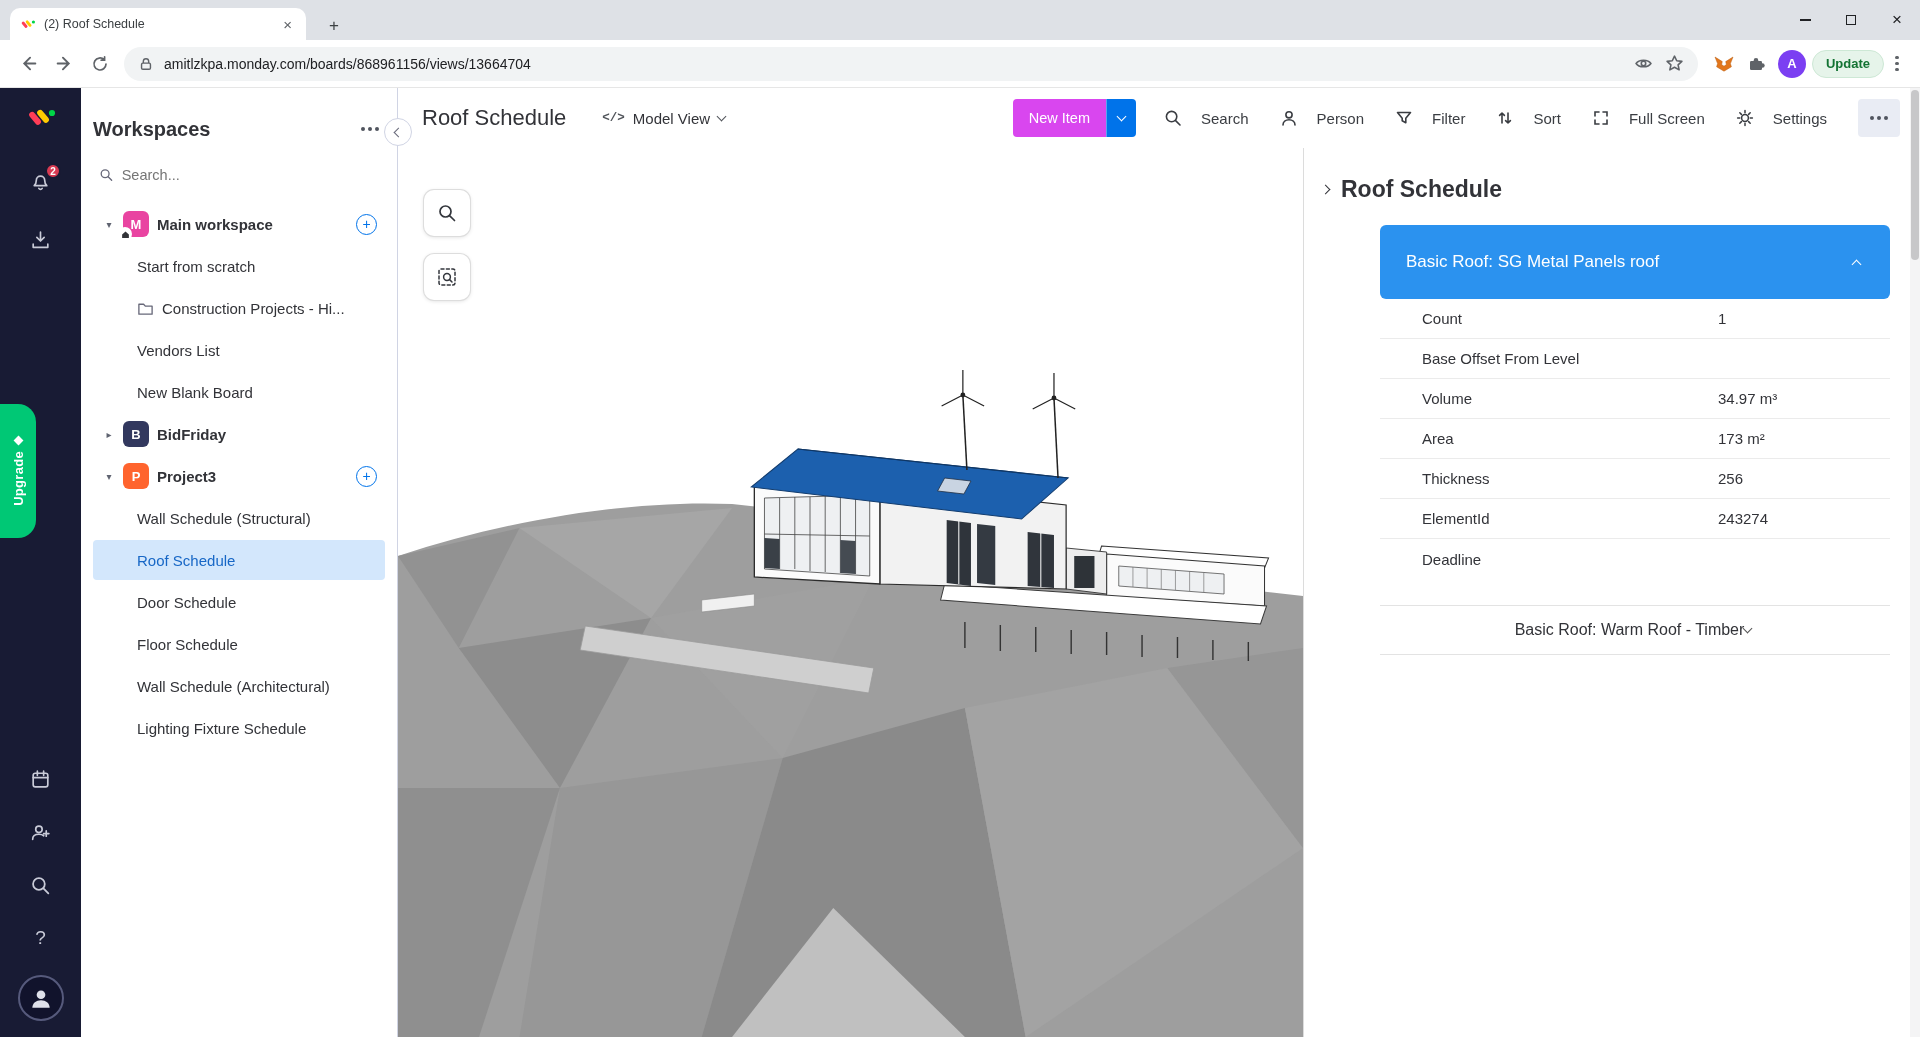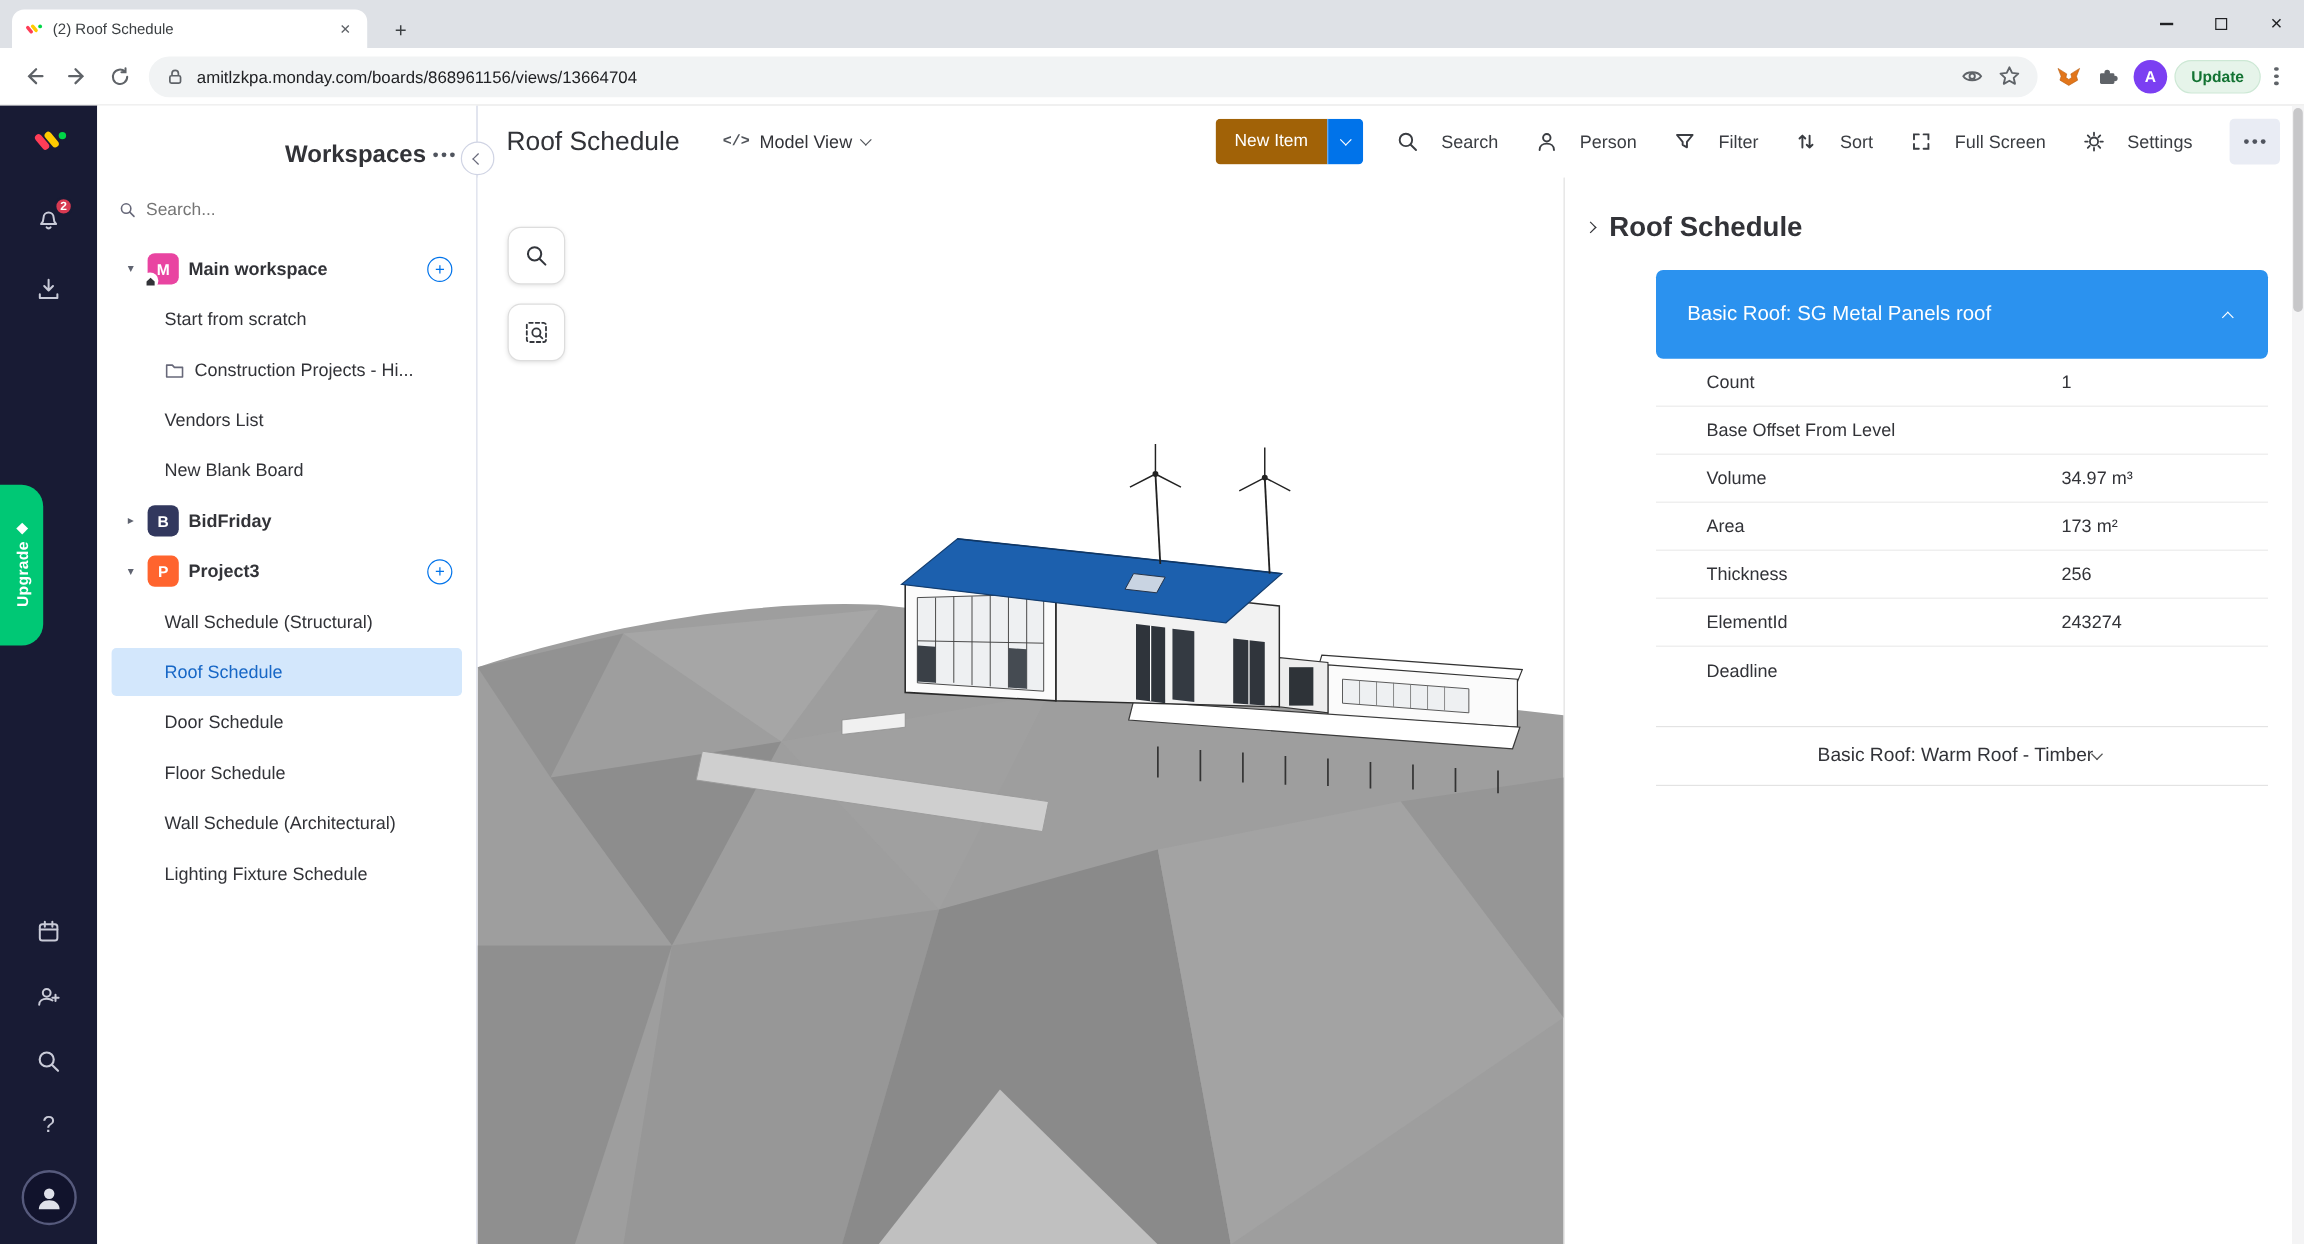--- a/index.html
+++ b/index.html
@@ -44,21 +44,21 @@
   .badge { position:absolute; top:-7px; right:-9px; min-width:16px; height:16px; border-radius:9px; background:#d83a52; color:#fff; font-size:10px; font-weight:bold; display:flex; align-items:center; justify-content:center; border:2px solid #181b34; padding:0 3px; }
   .upgrade { position:absolute; left:0; top:316px; width:36px; height:134px; background:#00c875; border-radius:0 18px 18px 0; display:flex; flex-direction:column; align-items:center; justify-content:center; gap:7px; }
   .upgrade-txt { writing-mode:vertical-rl; transform:rotate(180deg); color:#fff; font-size:13px; font-weight:bold; letter-spacing:.3px; }
   .spark { width:7px; height:7px; background:#fff; transform:rotate(45deg); }
   .rail-bottom { margin-top:auto; display:flex; flex-direction:column; align-items:center; gap:26px; padding-bottom:16px; }
   .rail-avatar { width:46px; height:46px; border-radius:50%; background:#11132c; border:2px solid #565a7c; display:flex; align-items:center; justify-content:center; }
   .qmark { color:#c9cbd8; font-size:19px; }
 
   
   .wsp { width:317px; background:#fff; border-right:1px solid #d0d4e4; padding:0 12px; position:relative; flex-shrink:0; }
-  .wsp-head { margin-top:26px; display:flex; align-items:center;text-align:right; }
+  .wsp-head { margin-top:26px; display:flex; align-items:center; }
   .wsp-title { font-size:20px; font-weight:bold; color:#323338; flex:1; }
   .wsp-dots { width:30px; height:30px; display:flex; align-items:center; justify-content:center; border-radius:4px; }
   .collapse-btn { position:absolute; right:-15px; top:30px; width:28px; height:28px; border-radius:50%; background:#fff; border:1px solid #d0d4e4; display:flex; align-items:center; justify-content:center; z-index:6; }
   .wsp-search { margin-top:14px; height:34px; display:flex; align-items:center; gap:8px; padding:0 6px; border-radius:4px; }
   .wsp-search input { border:none; outline:none; font-size:14.5px; color:#676879; width:100%; font-family:inherit; background:transparent; }
   .tree { margin-top:12px; }
   .trow { height:40px; margin-bottom:2px; display:flex; align-items:center; gap:8px; padding:0 8px 0 10px; border-radius:4px; font-size:15px; color:#323338; }
   .trow.indent { padding-left:44px; }
   .trow.active { background:#d3e7fc; color:#1767c6; }
   .caret { font-size:10px; color:#5f6370; width:12px; text-align:center; }
@@ -68,21 +68,21 @@
   .plus-circle { width:21px; height:21px; border:1.4px solid #0073ea; border-radius:50%; color:#0073ea; font-size:14px; display:flex; align-items:center; justify-content:center; flex-shrink:0; }
 
   
   .content { flex:1; display:flex; flex-direction:column; min-width:0; }
   .app-header { height:60px; display:flex; align-items:center; padding:0 20px 0 24px; gap:0; }
   .board-title { font-size:22px; font-weight:500; color:#323338; }
   .view-switch { margin-left:28px; display:flex; align-items:center; gap:8px; color:#323338; font-size:15px; padding:6px 8px; border-radius:4px; }
   .code-ic { font-family:"Liberation Mono","DejaVu Sans Mono",monospace; font-size:12.5px; color:#50545a; font-weight:bold; }
   .sp { flex:1; }
   .newitem { display:flex; height:38px; border-radius:4px; overflow:hidden; margin-right:26px; }
-  .newitem-main { background:#a16207; color:#fff; font-size:14.5px; display:flex; align-items:center; padding:0 16px; }
+  .newitem-main { background:#d946ef; color:#fff; font-size:14.5px; display:flex; align-items:center; padding:0 16px; }
   .newitem-dd { background:#0073ea; width:30px; display:flex; align-items:center; justify-content:center; border-left:1px solid rgba(255,255,255,.35); }
   .hact { display:flex; align-items:center; gap:19px; font-size:15px; color:#3a3d42; margin-right:27px; white-space:nowrap; padding:6px 2px; border-radius:4px; }
   .more-btn { width:42px; height:38px; background:#e9ecf4; border-radius:4px; display:flex; align-items:center; justify-content:center; margin-left:2px; }
 
   .body-row { flex:1; display:flex; min-height:0; }
 
   
   .viewer { width:906px; position:relative; border-right:1px solid #dcdcdc; background:#fff; flex-shrink:0; }
   .viewer svg.scene { position:absolute; inset:0; width:100%; height:100%; }
   .tool-btn { position:absolute; left:26px; width:46px; height:46px; background:#fff; border-radius:10px; box-shadow:0 0 0 1px #ddd, 0 1px 4px rgba(0,0,0,.15); display:flex; align-items:center; justify-content:center; z-index:3; }

